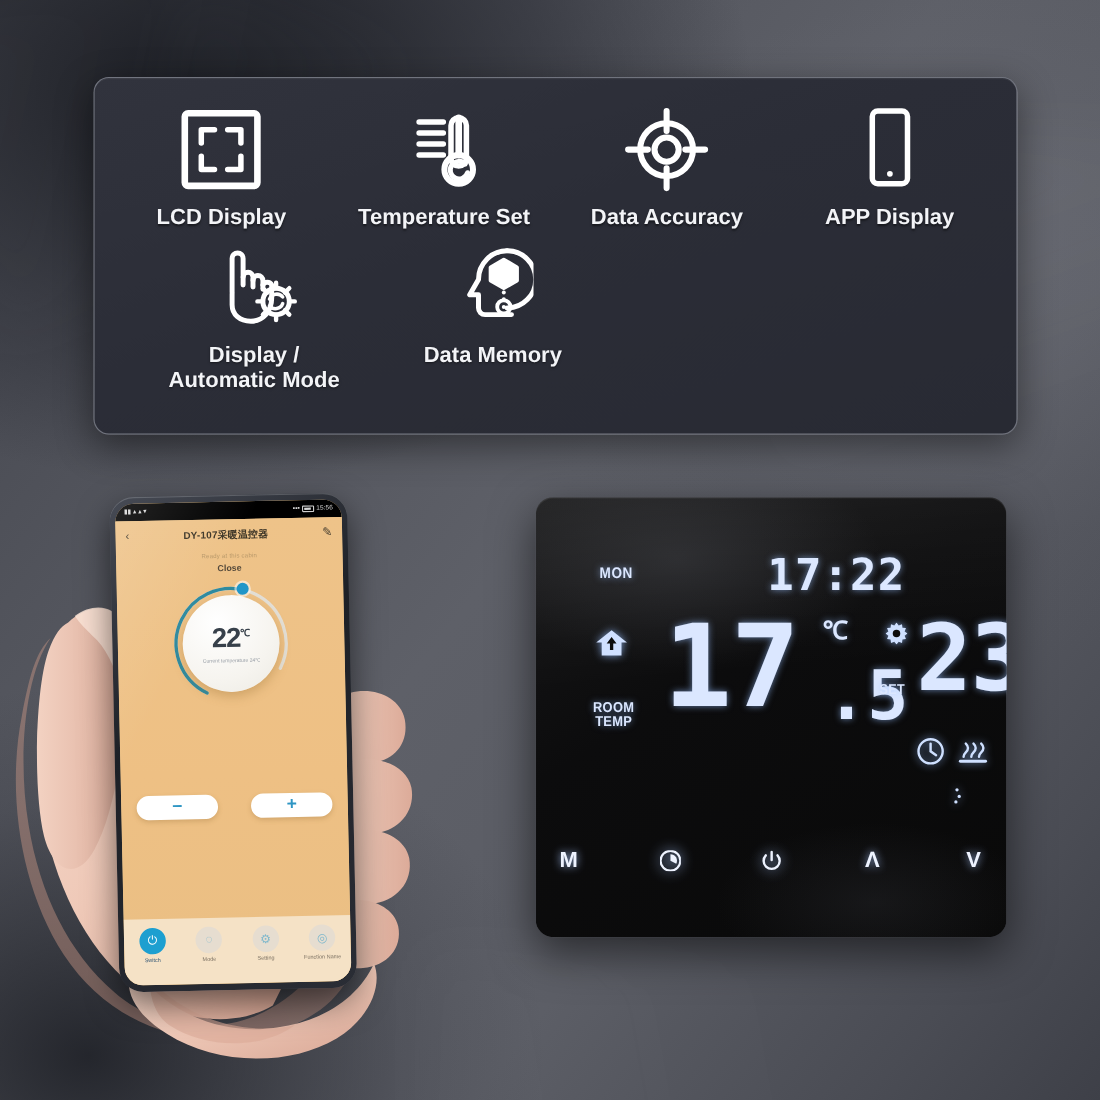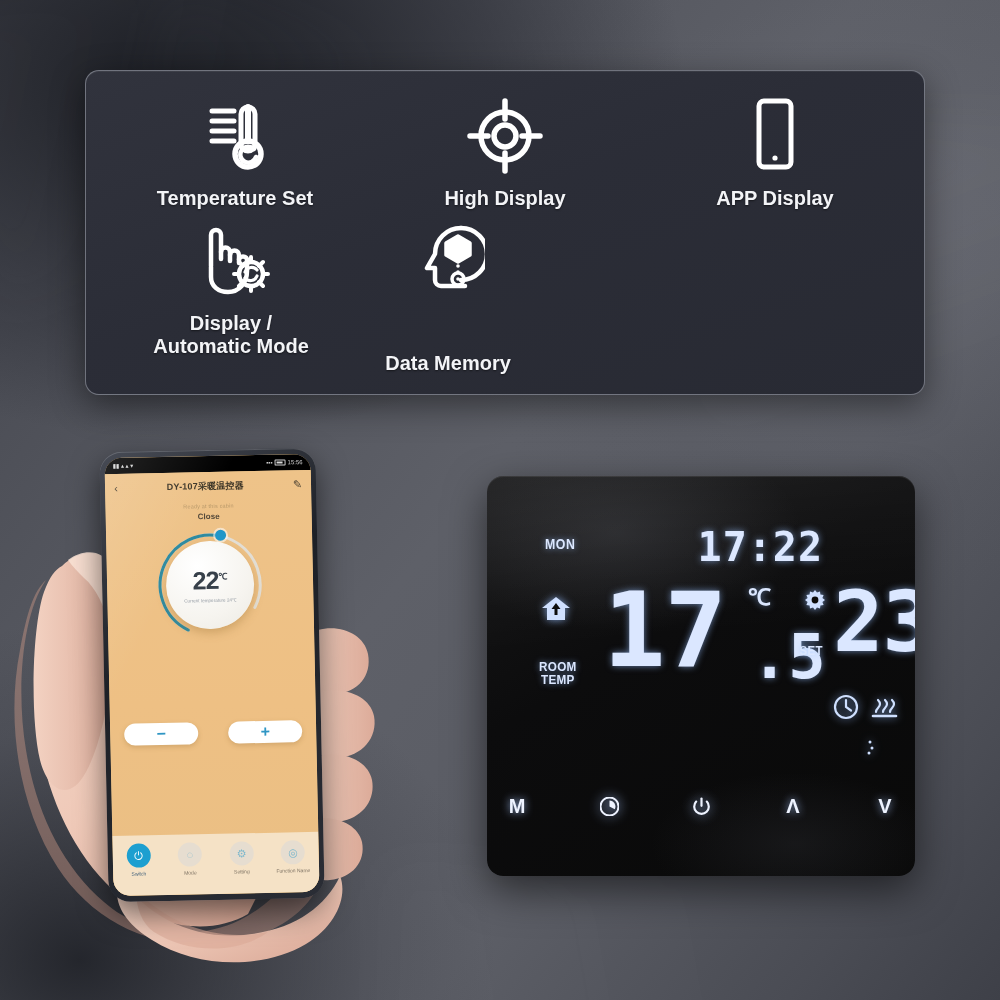--- a/index.html
+++ b/index.html
@@ -42,26 +42,26 @@
   .f-icon { height:82px; display:flex; align-items:center; justify-content:center; }
   .f-icon svg { display:block; }
   .f-label {
     color:#f3f4f7; font-size:20px; font-weight:bold; line-height:1.16;
     text-align:center; margin-top:10px; white-space:pre-line;
     text-shadow:0 1px 2px rgba(0,0,0,.5);
   }
   .row2 { margin-top:10px; padding-left:12px; }
   .row2 .feature-cell { width:200px; }
   .row2 .c-manual { width:238px; }
-  .row2 .c-data { width:196px;gap:40px; }
+  .row2 .c-data { width:196px; }
   .row2 .c-weekly { width:200px; }
 
   
   #thermostat {
-    position:absolute; left:487px; top:476px; width:428px; height:400px;
+    position:absolute; left:487px; top:452px; width:428px; height:400px;
     border-radius:16px;
     background:
       radial-gradient(ellipse 300px 160px at 30% 14%, rgba(90,92,100,.30), rgba(0,0,0,0) 62%),
       radial-gradient(ellipse 240px 120px at 72% 92%, rgba(70,72,80,.22), rgba(0,0,0,0) 60%),
       linear-gradient(150deg,#171718 0%, #0c0c0d 40%, #090909 100%);
     box-shadow: 0 14px 40px rgba(0,0,0,.55), inset 0 1px 1px rgba(255,255,255,.10);
     overflow:hidden;
   }
   #thermostat::after {
     content:""; position:absolute; left:0; top:0; width:100%; height:46%;
@@ -214,20 +214,32 @@
 
 <div class="wall-streak s1"></div>
 <div class="wall-streak s2"></div>
 <div class="wall-streak s3"></div>
 <div class="wall-streak s4"></div>
 
 <div id="feature-panel">
 
   <div class="feature-row row1">
 
+    <div class="feature-cell">
+      <div class="f-icon">
+        <svg width="78" height="78" viewBox="0 0 78 78" fill="none" stroke="#fff" stroke-width="6" stroke-linecap="round">
+          <rect x="6" y="6" width="66" height="66" rx="3"></rect>
+          <path d="M21 21 L33 21 M21 21 L21 33" stroke-width="5"></path>
+          <path d="M57 21 L45 21 M57 21 L57 33" stroke-width="5"></path>
+          <path d="M21 57 L33 57 M21 57 L21 45" stroke-width="5"></path>
+          <path d="M57 57 L45 57 M57 57 L57 45" stroke-width="5"></path>
+        </svg>
+      </div>
+      <div class="f-label">LCD Display</div>
+    </div>
 
     <div class="feature-cell">
       <div class="f-icon">
         <svg width="74" height="78" viewBox="0 0 74 78" fill="none" stroke="#fff" stroke-width="5.5" stroke-linecap="round">
           <path d="M50 10 v34" stroke-width="6"></path>
           <path d="M50 10 a7 7 0 0 1 7 7 v30 a7 7 0 0 1 -7 7 a7 7 0 0 1 -7 -7 v-30 a7 7 0 0 1 7 -7z" stroke-width="5"></path>
           <circle cx="50" cy="57" r="13"></circle>
           <path d="M56 52 a8 8 0 1 0 2 8" stroke-width="4.5"></path>
           <path d="M14 14 h22 M14 24 h22 M14 34 h22 M14 44 h22" stroke-width="5"></path>
         </svg>
@@ -236,21 +248,21 @@
     </div>
 
     <div class="feature-cell">
       <div class="f-icon">
         <svg width="78" height="78" viewBox="0 0 78 78" fill="none" stroke="#fff" stroke-width="5.5" stroke-linecap="round">
           <circle cx="39" cy="39" r="24"></circle>
           <circle cx="39" cy="39" r="11"></circle>
           <path d="M39 4 v18 M39 56 v18 M4 39 h18 M56 39 h18"></path>
         </svg>
       </div>
-      <div class="f-label">High Display</div>
+      <div class="f-label">Data Accuracy</div>
     </div>
 
     <div class="feature-cell">
       <div class="f-icon">
         <svg width="58" height="80" viewBox="0 0 58 80" fill="none" stroke="#fff" stroke-width="5" stroke-linecap="round">
           <rect x="13" y="5" width="32" height="66" rx="5"></rect>
           <circle cx="29" cy="62" r="2.6" fill="#fff" stroke="none"></circle>
         </svg>
       </div>
       <div class="f-label">APP Display</div>

